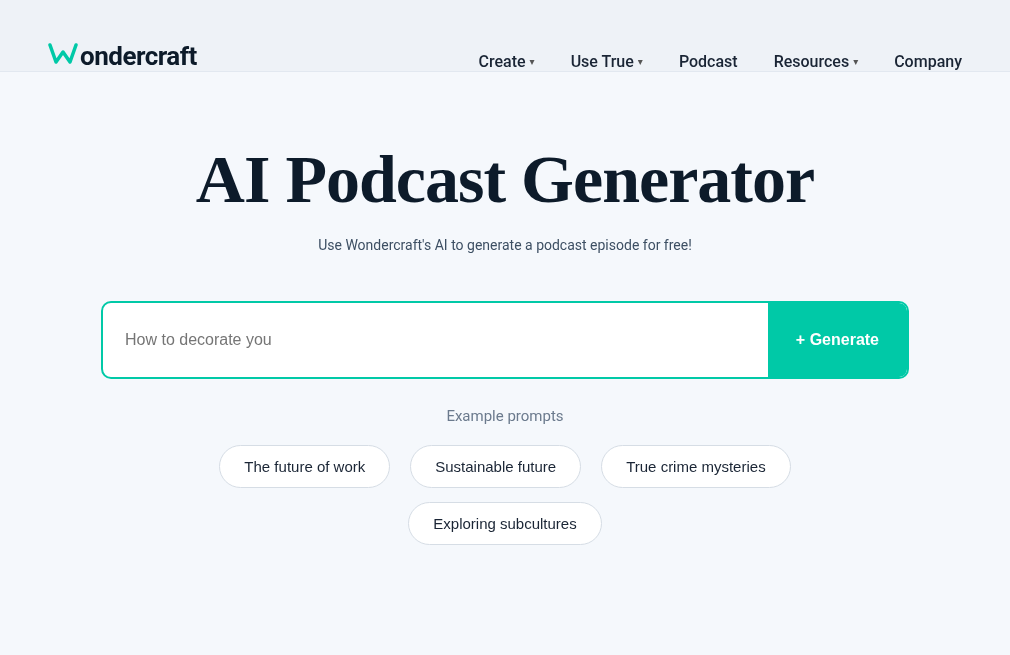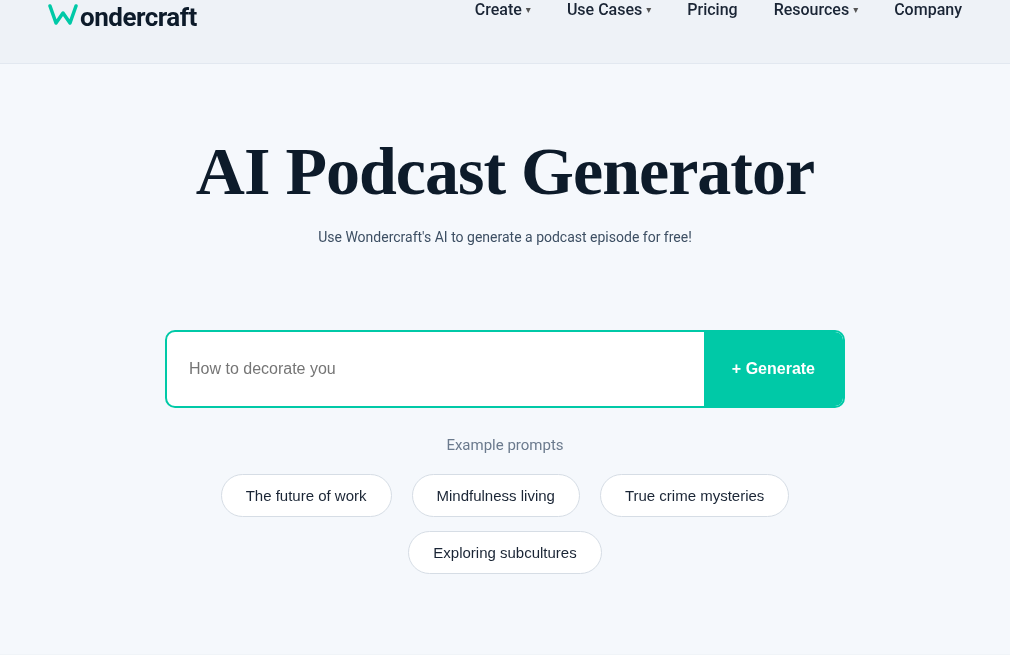--- a/index.html
+++ b/index.html
@@ -13,23 +13,23 @@
       background-color: #f0f4f8;
       width: 1010px;
       min-height: 655px;
       overflow-x: hidden;
     }
 
     
     .navbar {
       background-color: #eef2f7;
       display: flex;
-      align-items: flex-start;
+      align-items: flex-end;
       padding: 0 48px;
-      height: 64px;
+      height: 72px;
       border-bottom: 1px solid #e2e8f0;
     }
 
     .logo-area {
       display: flex;
       align-items: center;
       margin-right: auto;
     }
 
     .logo-text {
@@ -90,24 +90,23 @@
 
     .hero-subtitle {
       font-size: 14px;
       color: #3d4f63;
       text-align: center;
       margin-bottom: 48px;
     }
 
     
     .search-container {
-      width: 680px;
+      width: 808px;
       position: relative;
       margin-bottom: 28px;
-      margin-top: 37px;
     }
 
     .search-box {
       width: 100%;
       display: flex;
       align-items: center;
       border: 2.5px solid #00c9a7;
       border-radius: 10px;
       background: #ffffff;
       overflow: hidden;
@@ -185,27 +184,27 @@
   </div>
   <ul class="nav-links">
     <li>
       <a href="#">
           <span>Create</span> 
           <span class="chevron">▾</span>
         </a>
     </li>
     <li>
       <a href="#">
-          <span>Use Cases</span> 
+          <span>Use True</span> 
           <span class="chevron">▾</span>
         </a>
     </li>
     <li>
       <a href="#">
-          <span>Pricing</span>
+          <span>Podcast</span>
         </a>
     </li>
     <li>
       <a href="#">
           <span>Resources</span> 
           <span class="chevron">▾</span>
         </a>
     </li>
     <li>
       <a href="#">
@@ -229,21 +228,21 @@
   </div>
 
   <p class="prompts-label">Example prompts</p>
 
   <div class="prompts-wrapper">
     <div class="prompts-row">
       <button class="prompt-chip">
         <span>The future of work</span>
       </button>
       <button class="prompt-chip">
-        <span>Mindfulness living</span>
+        <span>Sustainable future</span>
       </button>
       <button class="prompt-chip">
         <span>True crime mysteries</span>
       </button>
     </div>
     <div class="prompts-row">
       <button class="prompt-chip">
         <span>Exploring subcultures</span>
       </button>
     </div>

